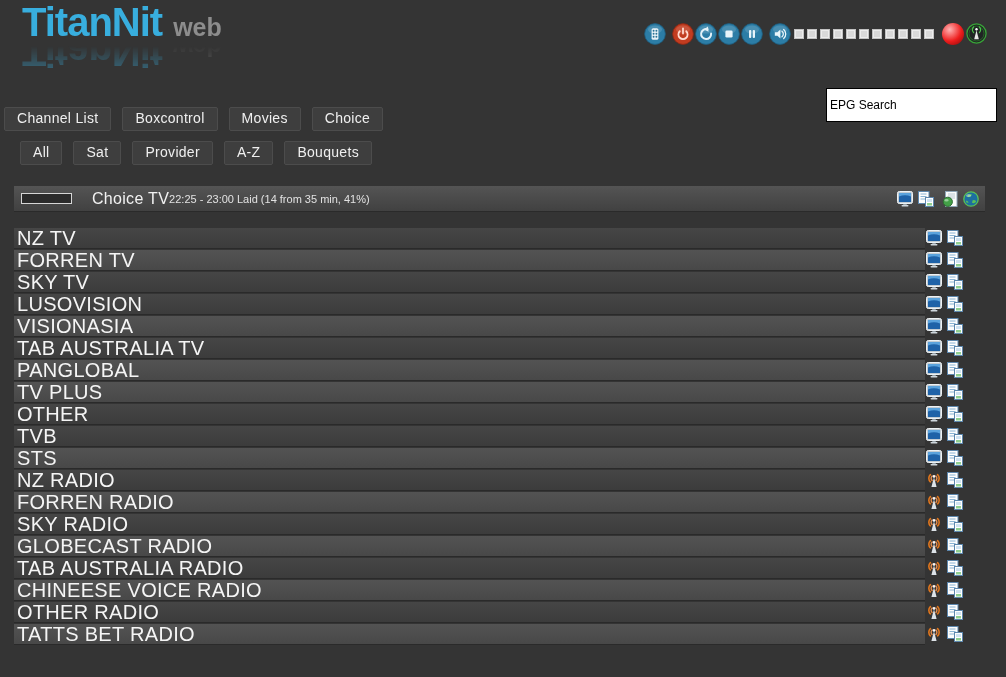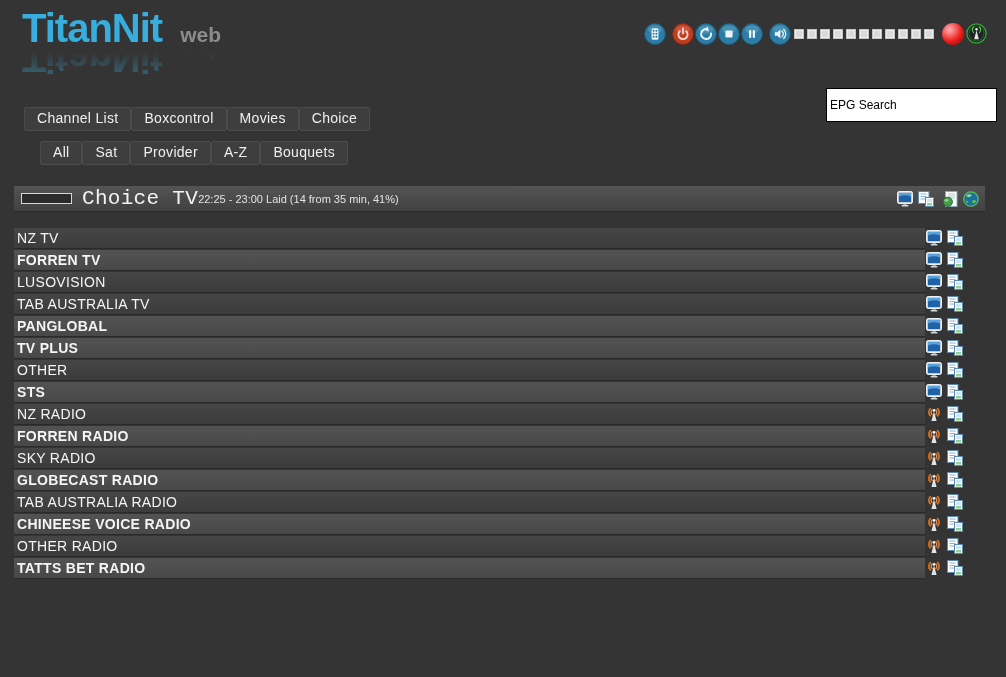--- a/index.html
+++ b/index.html
@@ -6,26 +6,26 @@
   html, body { background: #343434; }
   body {
     width: 1006px; height: 677px;
     font-family: "Liberation Sans", sans-serif;
     position: relative; overflow: hidden;
   }
   .stage { position: absolute; inset: 0; width: 1006px; height: 677px; }
 
   
   .logo {
-    position: absolute; left: 22px; top: 6px;
+    position: absolute; left: 22px; top: 0;
     display: flex; align-items: baseline;
     -webkit-box-reflect: below -16px linear-gradient(rgba(0,0,0,0.45), transparent 62%);
   }
   .logo-main { font-size: 40px; font-weight: bold; color: #38aede; letter-spacing: -1px; }
-  .logo-sub  { font-size: 21px; font-weight: bold; color: #8d8d8d; margin-left: 18px; }
+  .logo-sub  { font-size: 25px; font-weight: bold; color: #8d8d8d; margin-left: 11px; }
 
   
   .topbar { position: absolute; left: 644px; top: 23px; height: 22px; display: flex; align-items: center; }
   .cbtn { width: 22px; height: 22px; display: inline-block; cursor: pointer; flex: 0 0 auto; }
   .sp6 { width: 6px; } .sp3 { width: 3px; } .sp8 { width: 8px; } .sp2 { width: 2px; }
   .grp { display: flex; gap: 1px; }
   .vol { display: flex; gap: 3px; align-items: center; }
   .vol-seg { width: 10px; height: 10px; background: #d9d9d9; border: 1px solid #c2c2c2; box-shadow: inset 0 0 0 1px #ececec; }
   .rec {
     width: 22px; height: 22px; border-radius: 50%; cursor: pointer;
@@ -33,54 +33,54 @@
   }
 
   
   .search {
     position: absolute; left: 826px; top: 88px; width: 171px; height: 18px;
     background: #fff; border: 1px solid #000; color: #000;
     font-size: 12px; font-family: "Liberation Sans", sans-serif; padding: 16px 3px;
   }
 
   
-  .nav-main, .nav-filters { position: absolute; left: 24px; display: flex; }
+  .nav-main, .nav-filters { position: absolute; left: 4px; display: flex; gap: 11px; }
   .nav-main { top: 107px; }
   .nav-filters { top: 141px; padding-left: 16px; }
   .btn {
     background: #3e3e3e; border: 1px solid #4c4c4c; border-radius: 2px;
     color: #efefef; font-size: 14px; padding: 2px 12px 4px; cursor: pointer;
     font-family: "Liberation Sans", sans-serif; letter-spacing: 0.3px; white-space: nowrap;
   }
 
   
   .now {
     position: absolute; left: 14px; top: 186px; width: 971px; height: 26px;
     background: linear-gradient(#545454, #414141);
     border-bottom: 1px solid #2a2a2a;
     display: flex; align-items: center;
   }
   .progress { width: 51px; height: 11px; border: 1px solid #d6d6d6; background: #2b2b2b; margin-left: 7px; flex: 0 0 auto; }
   .progress-fill { height: 100%; background: #e0820a; }
-  .now-channel { font-size: 21px; color: #f2f2f2; margin-left: 10px; letter-spacing: 0.3px; white-space: nowrap; font-family: Liberation Mono, monospace; }
+  .now-channel { font-size: 16px; color: #f2f2f2; margin-left: 20px; letter-spacing: 0.3px; white-space: nowrap; }
   .now-epg { font-size: 11px; color: #e2e2e2; margin-left: 0; white-space: nowrap; }
   .now-icons { margin-left: auto; margin-right: 6px; display: flex; gap: 5px; align-items: center; }
   .now-icons .micon { cursor: pointer; }
 
   
   .list { position: absolute; left: 14px; top: 228px; width: 970px; }
   .chan-row { position: relative; height: 21px; margin-bottom: 1px; }
   .row-bar {
     position: absolute; left: 0; top: 0; width: 911px; height: 21px;
     display: flex; align-items: center; cursor: pointer;
     border-bottom: 1px solid #2a2a2a;
   }
   .row-bar.base { background: linear-gradient(#464646, #3c3c3c); }
-  .row-bar.alt  { background: linear-gradient(#535353, #484848); font-weight: bold; }
-  .row-label { color: #f5f5f5; font-size: 14px; margin-left: 3px; letter-spacing: 0.3px; white-space: nowrap; }
+  .row-bar.alt  { background: linear-gradient(#535353, #484848); }
+  .row-label { color: #f5f5f5; font-size: 20px; margin-left: 3px; letter-spacing: 0.3px; white-space: nowrap; }
   .row-icons { position: absolute; left: 912px; top: 2px; display: flex; gap: 5px; }
   .ricon { width: 16px; height: 16px; display: inline-block; cursor: pointer; }
   .micon { width: 16px; height: 16px; display: inline-block; }
 </style>
 </head>
 <body>
 
 <div class="stage">
 
   <div class="logo">
@@ -285,20 +285,46 @@
           <path d="M2.5 3 h6 M2.5 5.5 h6 M2.5 8 h6" stroke="#8ab4d4" stroke-width="1"></path>
           <rect x="7.5" y="6.5" width="8" height="9" fill="#ffffff" stroke="#5d87ad"></rect>
           <rect x="9" y="8" width="5" height="3" fill="#cfe3f2"></rect>
           <rect x="9" y="12" width="5" height="2.5" fill="#8fcf8f"></rect>
         </svg>
       </span>
     </div>
   </div>
       <div class="chan-row">
     <div class="row-bar base">
+      <span class="row-label">SKY TV</span>
+    </div>
+    <div class="row-icons">
+      <span class="ricon icon-tv">
+        <svg width="16" height="16" viewBox="0 0 16 16">
+          <rect x="0.5" y="0.5" width="15" height="12" rx="1.8" fill="#c3ccd3" stroke="#edf2f5"></rect>
+          <rect x="2" y="2" width="12" height="9" fill="#1e62a8"></rect>
+          <path d="M2 2 h12 v3.5 c-4 -1.8 -8 -1.8 -12 0 z" fill="#5aa2dc"></path>
+          <rect x="6.2" y="13" width="3.6" height="1" fill="#98a4ad"></rect>
+          <rect x="4.5" y="14" width="7" height="1.4" rx="0.7" fill="#cfd7dd"></rect>
+        </svg>
+      </span>
+
+      <span class="ricon">
+        <svg width="16" height="16" viewBox="0 0 16 16">
+          <rect x="0.5" y="0.5" width="10.5" height="12" fill="#fdfdfd" stroke="#5d87ad"></rect>
+          <path d="M2.5 3 h6 M2.5 5.5 h6 M2.5 8 h6" stroke="#8ab4d4" stroke-width="1"></path>
+          <rect x="7.5" y="6.5" width="8" height="9" fill="#ffffff" stroke="#5d87ad"></rect>
+          <rect x="9" y="8" width="5" height="3" fill="#cfe3f2"></rect>
+          <rect x="9" y="12" width="5" height="2.5" fill="#8fcf8f"></rect>
+        </svg>
+      </span>
+    </div>
+  </div>
+      <div class="chan-row">
+    <div class="row-bar base">
       <span class="row-label">LUSOVISION</span>
     </div>
     <div class="row-icons">
       <span class="ricon icon-tv">
         <svg width="16" height="16" viewBox="0 0 16 16">
           <rect x="0.5" y="0.5" width="15" height="12" rx="1.8" fill="#c3ccd3" stroke="#edf2f5"></rect>
           <rect x="2" y="2" width="12" height="9" fill="#1e62a8"></rect>
           <path d="M2 2 h12 v3.5 c-4 -1.8 -8 -1.8 -12 0 z" fill="#5aa2dc"></path>
           <rect x="6.2" y="13" width="3.6" height="1" fill="#98a4ad"></rect>
           <rect x="4.5" y="14" width="7" height="1.4" rx="0.7" fill="#cfd7dd"></rect>
@@ -310,20 +336,46 @@
           <rect x="0.5" y="0.5" width="10.5" height="12" fill="#fdfdfd" stroke="#5d87ad"></rect>
           <path d="M2.5 3 h6 M2.5 5.5 h6 M2.5 8 h6" stroke="#8ab4d4" stroke-width="1"></path>
           <rect x="7.5" y="6.5" width="8" height="9" fill="#ffffff" stroke="#5d87ad"></rect>
           <rect x="9" y="8" width="5" height="3" fill="#cfe3f2"></rect>
           <rect x="9" y="12" width="5" height="2.5" fill="#8fcf8f"></rect>
         </svg>
       </span>
     </div>
   </div>
       <div class="chan-row">
+    <div class="row-bar alt">
+      <span class="row-label">VISIONASIA</span>
+    </div>
+    <div class="row-icons">
+      <span class="ricon icon-tv">
+        <svg width="16" height="16" viewBox="0 0 16 16">
+          <rect x="0.5" y="0.5" width="15" height="12" rx="1.8" fill="#c3ccd3" stroke="#edf2f5"></rect>
+          <rect x="2" y="2" width="12" height="9" fill="#1e62a8"></rect>
+          <path d="M2 2 h12 v3.5 c-4 -1.8 -8 -1.8 -12 0 z" fill="#5aa2dc"></path>
+          <rect x="6.2" y="13" width="3.6" height="1" fill="#98a4ad"></rect>
+          <rect x="4.5" y="14" width="7" height="1.4" rx="0.7" fill="#cfd7dd"></rect>
+        </svg>
+      </span>
+
+      <span class="ricon">
+        <svg width="16" height="16" viewBox="0 0 16 16">
+          <rect x="0.5" y="0.5" width="10.5" height="12" fill="#fdfdfd" stroke="#5d87ad"></rect>
+          <path d="M2.5 3 h6 M2.5 5.5 h6 M2.5 8 h6" stroke="#8ab4d4" stroke-width="1"></path>
+          <rect x="7.5" y="6.5" width="8" height="9" fill="#ffffff" stroke="#5d87ad"></rect>
+          <rect x="9" y="8" width="5" height="3" fill="#cfe3f2"></rect>
+          <rect x="9" y="12" width="5" height="2.5" fill="#8fcf8f"></rect>
+        </svg>
+      </span>
+    </div>
+  </div>
+      <div class="chan-row">
     <div class="row-bar base">
       <span class="row-label">TAB AUSTRALIA TV</span>
     </div>
     <div class="row-icons">
       <span class="ricon icon-tv">
         <svg width="16" height="16" viewBox="0 0 16 16">
           <rect x="0.5" y="0.5" width="15" height="12" rx="1.8" fill="#c3ccd3" stroke="#edf2f5"></rect>
           <rect x="2" y="2" width="12" height="9" fill="#1e62a8"></rect>
           <path d="M2 2 h12 v3.5 c-4 -1.8 -8 -1.8 -12 0 z" fill="#5aa2dc"></path>
           <rect x="6.2" y="13" width="3.6" height="1" fill="#98a4ad"></rect>
@@ -390,20 +442,46 @@
           <rect x="7.5" y="6.5" width="8" height="9" fill="#ffffff" stroke="#5d87ad"></rect>
           <rect x="9" y="8" width="5" height="3" fill="#cfe3f2"></rect>
           <rect x="9" y="12" width="5" height="2.5" fill="#8fcf8f"></rect>
         </svg>
       </span>
     </div>
   </div>
       <div class="chan-row">
     <div class="row-bar base">
       <span class="row-label">OTHER</span>
+    </div>
+    <div class="row-icons">
+      <span class="ricon icon-tv">
+        <svg width="16" height="16" viewBox="0 0 16 16">
+          <rect x="0.5" y="0.5" width="15" height="12" rx="1.8" fill="#c3ccd3" stroke="#edf2f5"></rect>
+          <rect x="2" y="2" width="12" height="9" fill="#1e62a8"></rect>
+          <path d="M2 2 h12 v3.5 c-4 -1.8 -8 -1.8 -12 0 z" fill="#5aa2dc"></path>
+          <rect x="6.2" y="13" width="3.6" height="1" fill="#98a4ad"></rect>
+          <rect x="4.5" y="14" width="7" height="1.4" rx="0.7" fill="#cfd7dd"></rect>
+        </svg>
+      </span>
+
+      <span class="ricon">
+        <svg width="16" height="16" viewBox="0 0 16 16">
+          <rect x="0.5" y="0.5" width="10.5" height="12" fill="#fdfdfd" stroke="#5d87ad"></rect>
+          <path d="M2.5 3 h6 M2.5 5.5 h6 M2.5 8 h6" stroke="#8ab4d4" stroke-width="1"></path>
+          <rect x="7.5" y="6.5" width="8" height="9" fill="#ffffff" stroke="#5d87ad"></rect>
+          <rect x="9" y="8" width="5" height="3" fill="#cfe3f2"></rect>
+          <rect x="9" y="12" width="5" height="2.5" fill="#8fcf8f"></rect>
+        </svg>
+      </span>
+    </div>
+  </div>
+      <div class="chan-row">
+    <div class="row-bar base">
+      <span class="row-label">TVB</span>
     </div>
     <div class="row-icons">
       <span class="ricon icon-tv">
         <svg width="16" height="16" viewBox="0 0 16 16">
           <rect x="0.5" y="0.5" width="15" height="12" rx="1.8" fill="#c3ccd3" stroke="#edf2f5"></rect>
           <rect x="2" y="2" width="12" height="9" fill="#1e62a8"></rect>
           <path d="M2 2 h12 v3.5 c-4 -1.8 -8 -1.8 -12 0 z" fill="#5aa2dc"></path>
           <rect x="6.2" y="13" width="3.6" height="1" fill="#98a4ad"></rect>
           <rect x="4.5" y="14" width="7" height="1.4" rx="0.7" fill="#cfd7dd"></rect>
         </svg>

